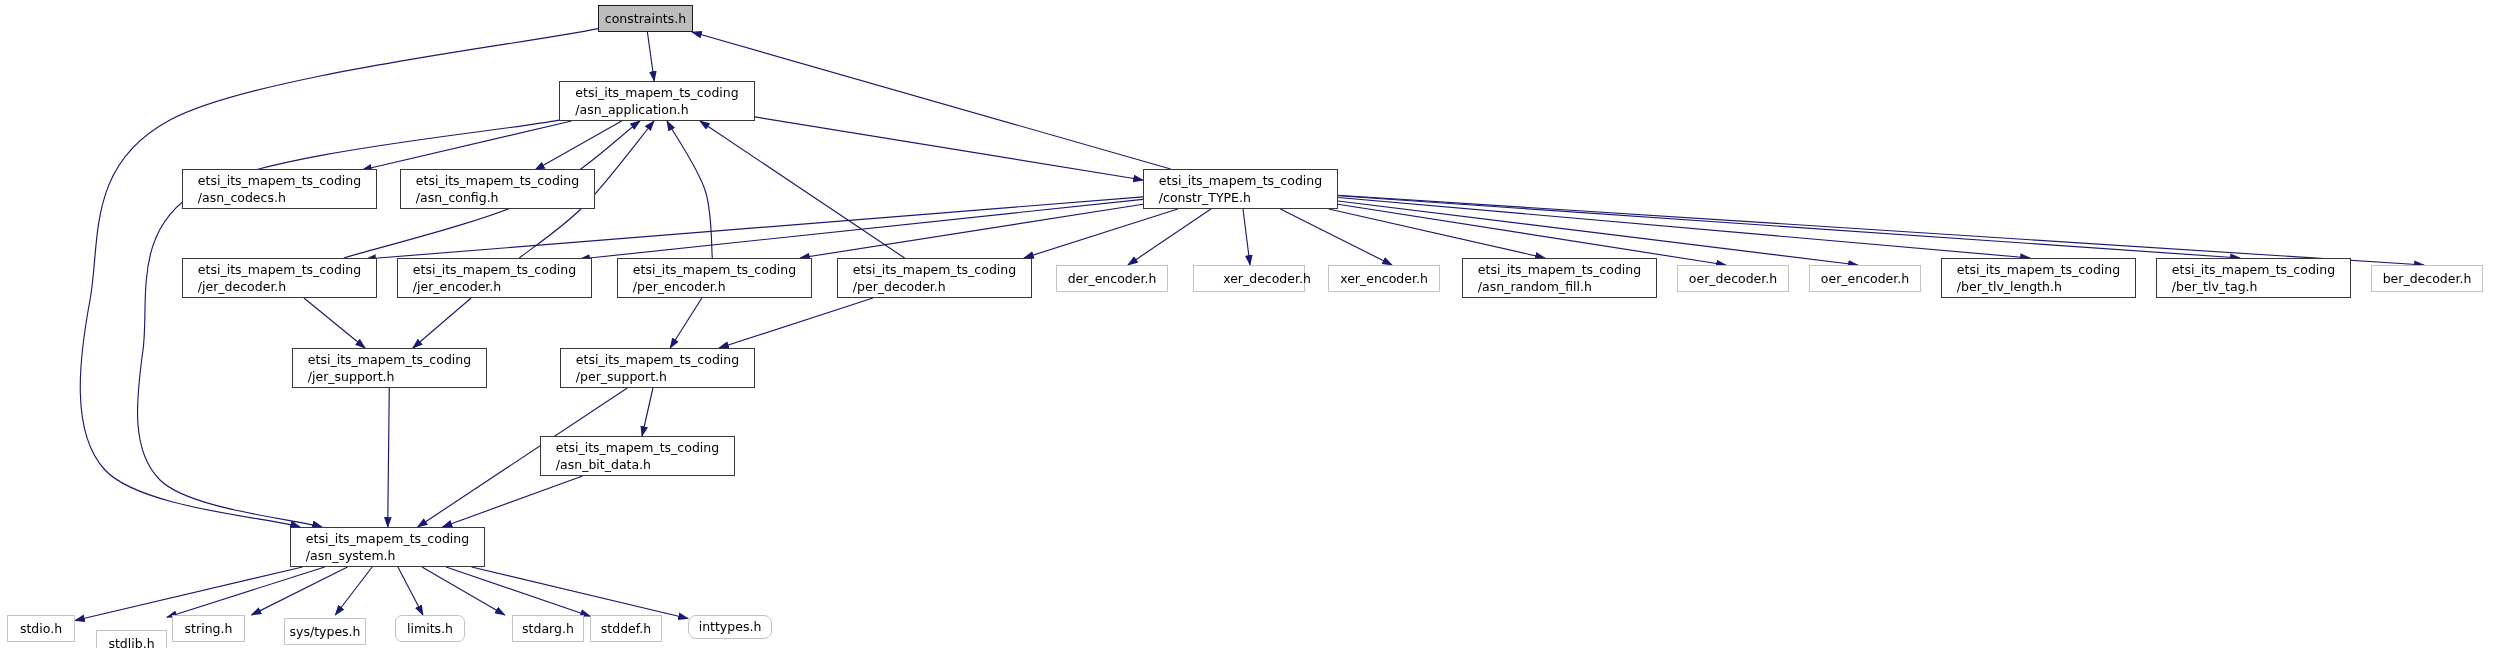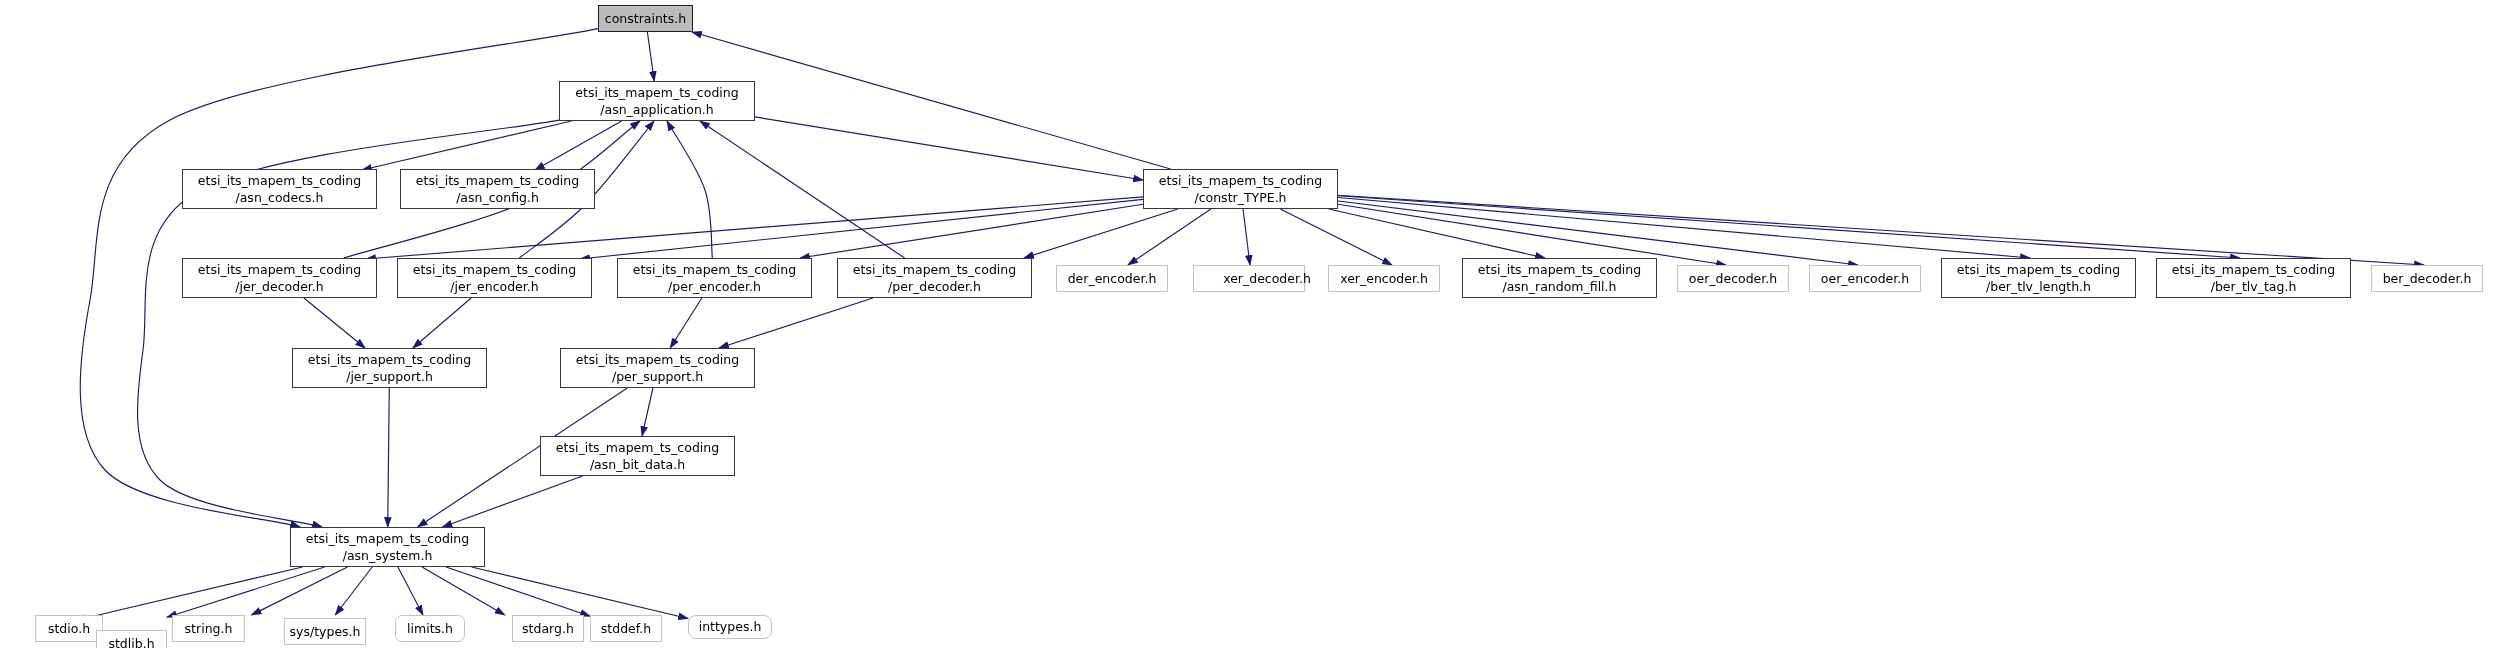--- a/index.html
+++ b/index.html
@@ -8,21 +8,21 @@
     width:2518px;height:648px;
     background:#ffffff;
     font-family:"DejaVu Sans","Liberation Sans",sans-serif;
     overflow:hidden;
   }
   svg.edges{position:absolute;left:0;top:0;}
   .node{
     position:absolute;box-sizing:border-box;
     background:#ffffff;border:1px solid #383838;
     display:flex;align-items:center;justify-content:center;
-    text-align:center;color:#000;
+    text-align:left;color:#000;
     font-size:12.5px;line-height:1.38;
     white-space:pre-line;
   }
   .node.root{background:#bcbcbc;border-color:#1c1c1c;}
   .node.external{border-color:#c3c3c3;}
 </style>
 </head>
 <body>
 
 <div class="canvas">
@@ -104,21 +104,21 @@
 /ber_tlv_tag.h</span></div>
       <div class="node external" style="left: 2371px; top: 265px; width: 112px; height: 27px;"><span>ber_decoder.h</span></div>
       <div class="node" style="left: 292px; top: 348px; width: 195px; height: 40px;"><span>etsi_its_mapem_ts_coding
 /jer_support.h</span></div>
       <div class="node" style="left: 560px; top: 348px; width: 195px; height: 40px;"><span>etsi_its_mapem_ts_coding
 /per_support.h</span></div>
       <div class="node" style="left: 540px; top: 436px; width: 195px; height: 40px;"><span>etsi_its_mapem_ts_coding
 /asn_bit_data.h</span></div>
       <div class="node" style="left: 290px; top: 527px; width: 195px; height: 40px;"><span>etsi_its_mapem_ts_coding
 /asn_system.h</span></div>
-      <div class="node external" style="left: 7px; top: 615px; width: 68px; height: 27px; margin-left: 28px;"><span>stdio.h</span></div>
+      <div class="node external" style="left: 7px; top: 615px; width: 68px; height: 27px;"><span>stdio.h</span></div>
       <div class="node external" style="left: 96px; top: 630px; width: 71px; height: 27px;"><span>stdlib.h</span></div>
       <div class="node external" style="left: 172px; top: 615px; width: 73px; height: 27px;"><span>string.h</span></div>
       <div class="node external" style="left: 284px; top: 618px; width: 82px; height: 27px;"><span>sys/types.h</span></div>
       <div class="node external" style="left: 395px; top: 615px; width: 70px; height: 27px; border-radius: 7px;"><span>limits.h</span></div>
       <div class="node external" style="left: 492px; top: 615px; width: 72px; height: 27px; margin-left: 20px;"><span>stdarg.h</span></div>
       <div class="node external" style="left: 590px; top: 615px; width: 72px; height: 27px;"><span>stddef.h</span></div>
       <div class="node external" style="left: 688px; top: 615px; width: 84px; height: 24px; border-radius: 8px;"><span>inttypes.h</span></div>
     </div>
 </div>
 

